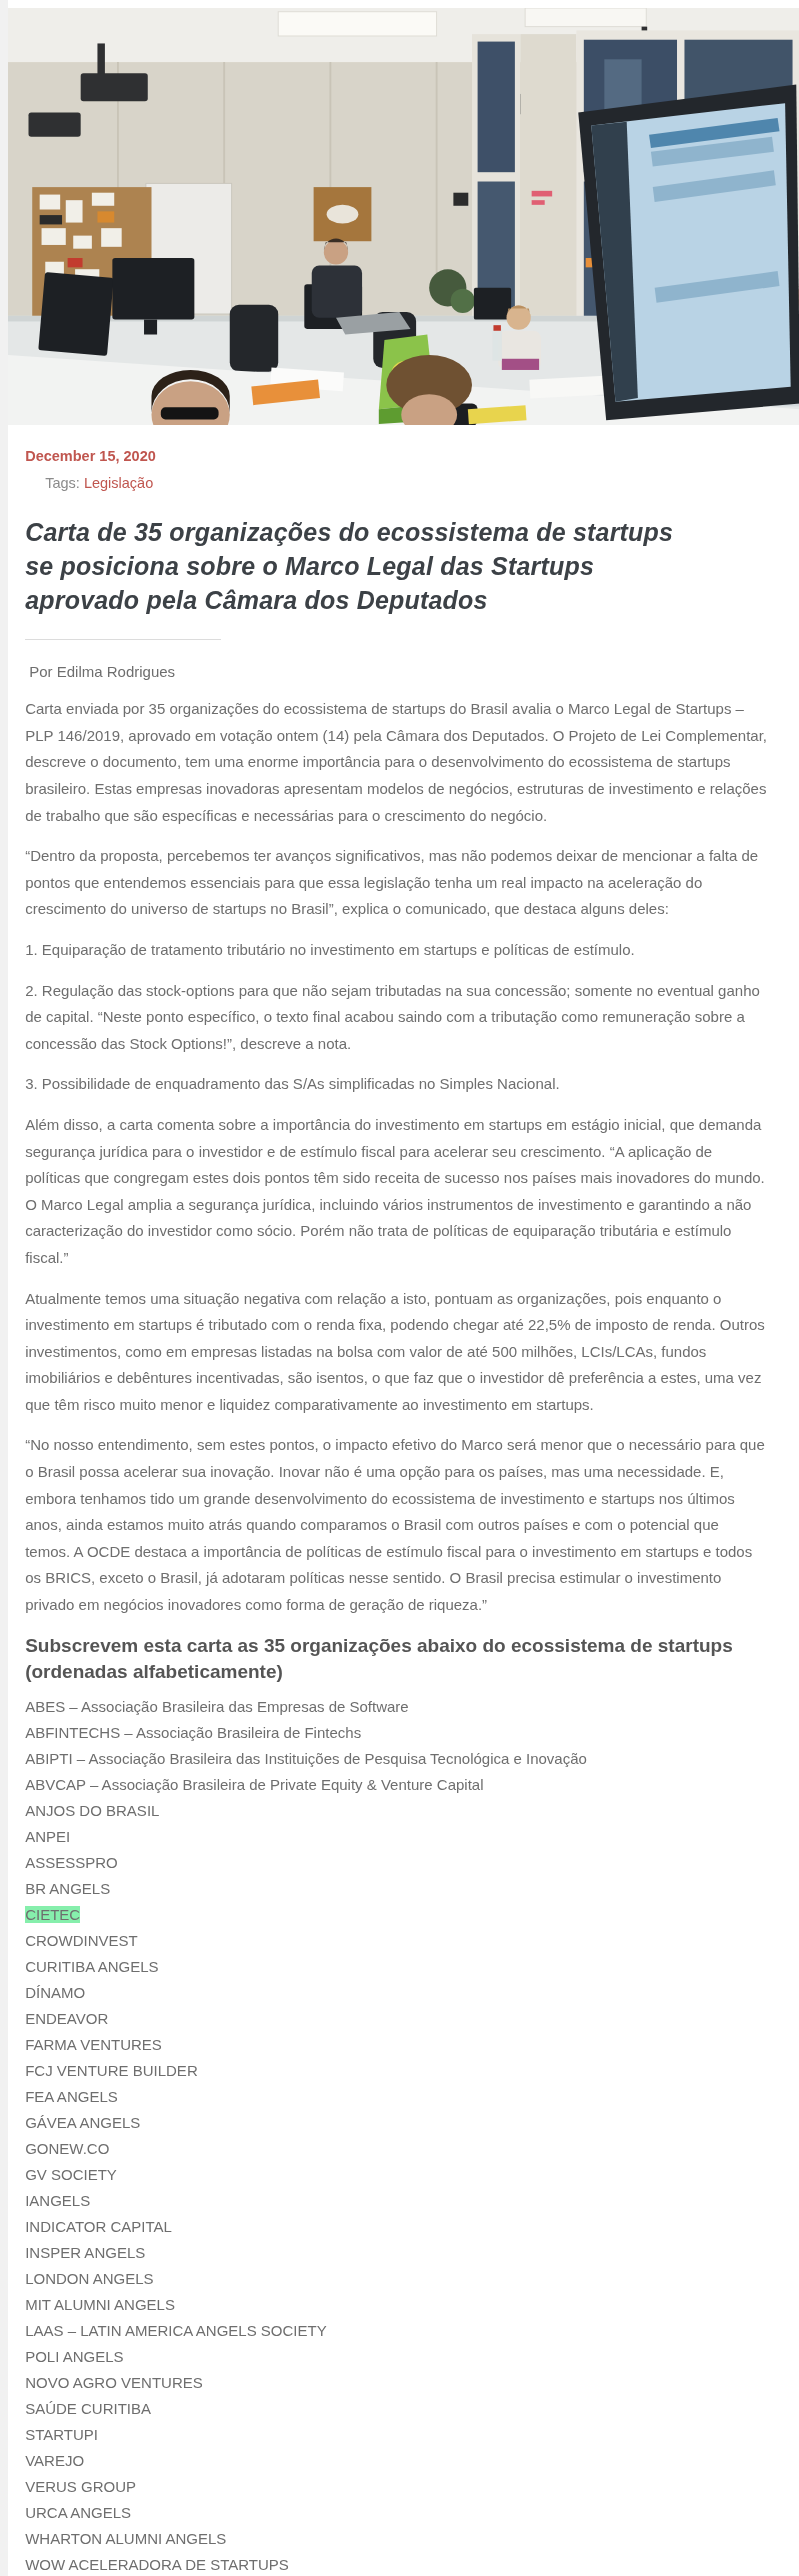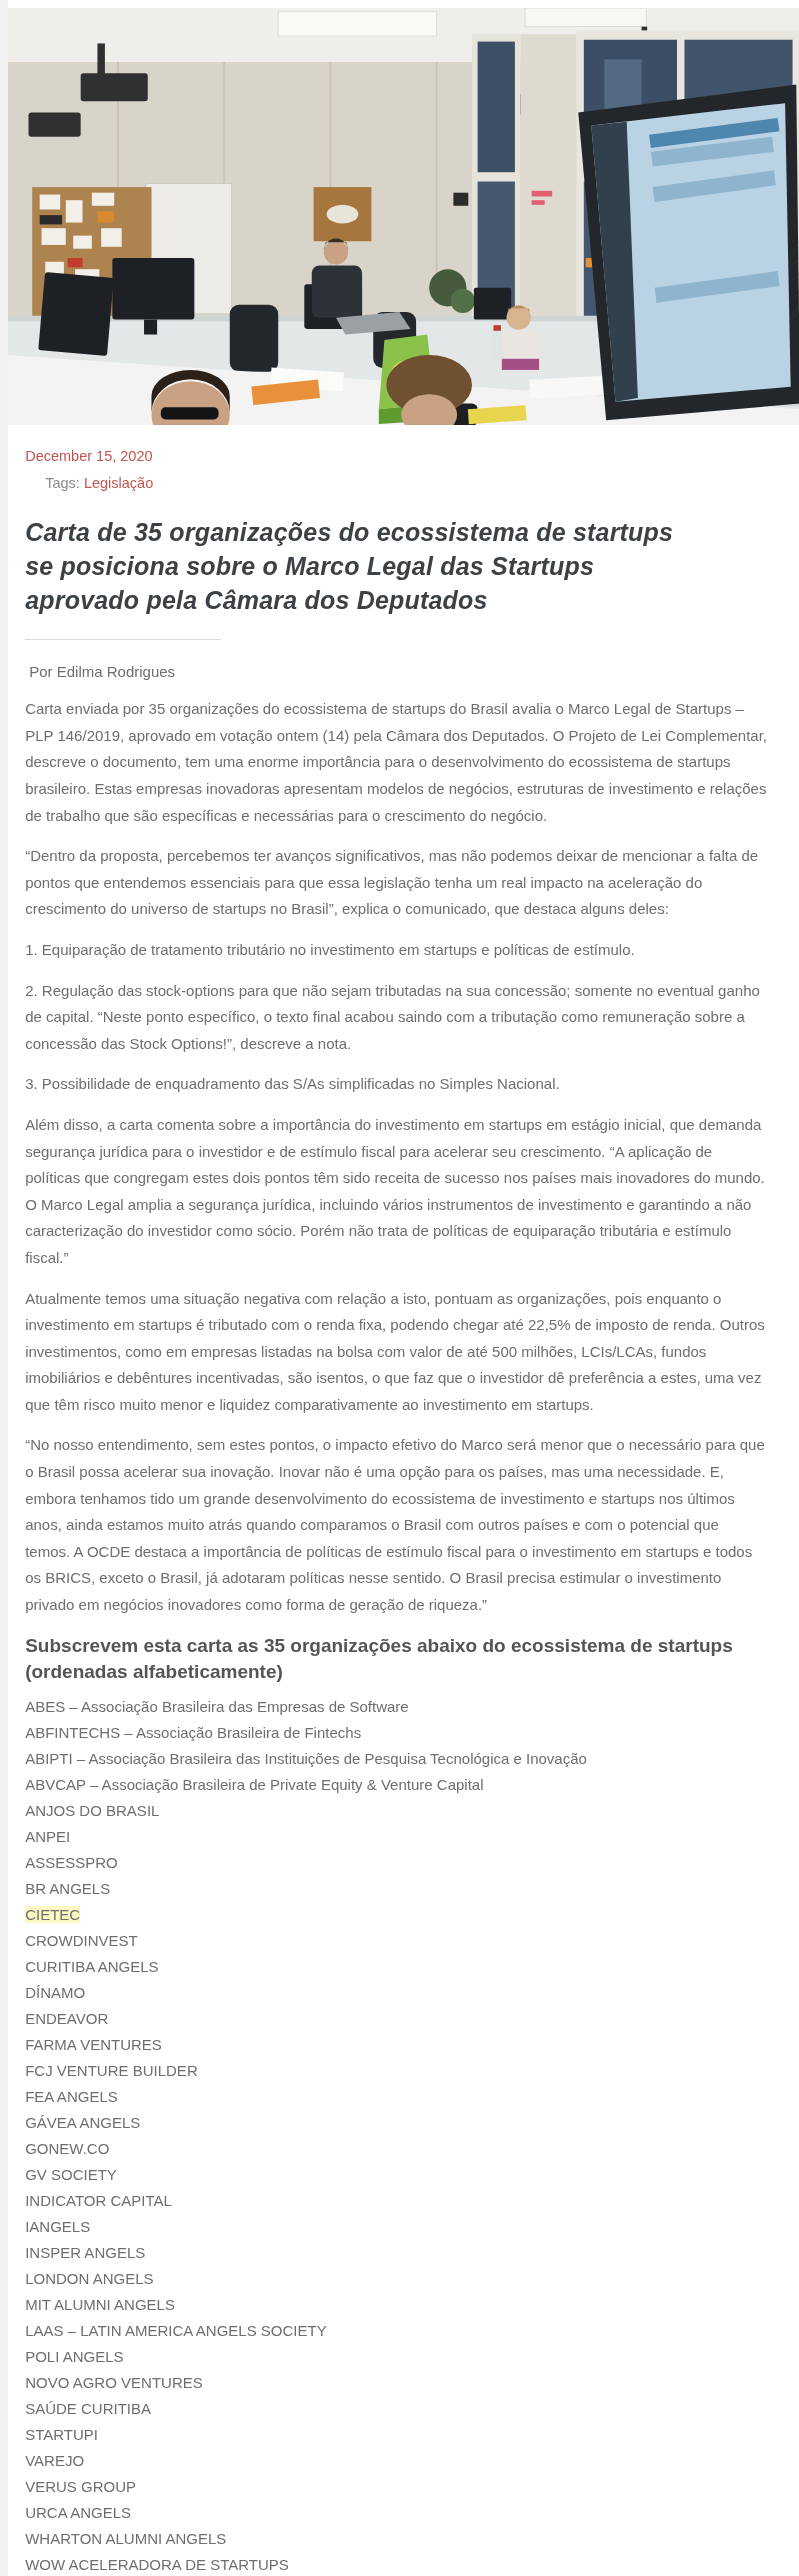--- a/index.html
+++ b/index.html
@@ -5,32 +5,32 @@
   html,body{margin:0;padding:0;}
   body{
     width:800px;height:2576px;overflow:hidden;background:#ffffff;
     font-family:"Liberation Sans",sans-serif;position:relative;
   }
   .gutter{position:absolute;left:0;top:0;width:7.5px;height:2576px;background:#f1f1f1;}
   .page{position:relative;margin-left:7.5px;width:792px;}
   .hero{margin:7.5px 0 0 0;width:792px;height:417px;display:block;}
   .hero svg{display:block;width:792px;height:417px;}
   .article-body{padding:22.4px 22.4px 0 17.7px;}
-  .date{color:#c0564f;font-size:14.5px;line-height:18.6px;}
+  .date{color:#c0564f;font-size:14.5px;line-height:18.6px;font-weight:bold;}
   .tags{color:#8b8b8b;font-size:14.5px;line-height:18.6px;margin-top:8.4px;margin-left:20px;}
   .tag-link{color:#c0564f;text-decoration:none;cursor:pointer;}
   .title{color:#3c4146;font-size:25px;line-height:34px;font-weight:bold;
          letter-spacing:0.2px;margin:22.4px 0 0 0;font-style:italic;}
   .divider{width:196px;border:none;border-top:1.9px solid #dcdcdc;margin:22.4px 0 22.4px 0;}
   .byline{color:#6e6e6e;font-size:15px;line-height:18.6px;margin:0 0 15px 4px;}
   .par{color:#6e6e6e;font-size:15px;line-height:26.6px;margin:0 10px 14px 0;max-width:752px;}
   .subhead{color:#555555;font-size:19px;line-height:26px;font-weight:bold;margin:1.9px 0 9.3px 0;}
   .org-list{margin:0;}
   .org-item{color:#6e6e6e;font-size:15px;line-height:26px;white-space:nowrap;}
-  .hl{background:#fef9c3;}
+  .hl{background:#86efac;}
 </style>
 </head>
 <body>
 
 <div class="gutter"></div>
 
 <div class="page">
 
   <figure class="hero">
     <svg viewBox="0 0 850 447" preserveAspectRatio="none">
@@ -200,22 +200,22 @@
         <div class="org-item"><span>CROWDINVEST</span></div>
         <div class="org-item"><span>CURITIBA ANGELS</span></div>
         <div class="org-item"><span>DÍNAMO</span></div>
         <div class="org-item"><span>ENDEAVOR</span></div>
         <div class="org-item"><span>FARMA VENTURES</span></div>
         <div class="org-item"><span>FCJ VENTURE BUILDER</span></div>
         <div class="org-item"><span>FEA ANGELS</span></div>
         <div class="org-item"><span>GÁVEA ANGELS</span></div>
         <div class="org-item"><span>GONEW.CO</span></div>
         <div class="org-item"><span>GV SOCIETY</span></div>
+        <div class="org-item"><span>IANGELS</span></div>
         <div class="org-item"><span>INDICATOR CAPITAL</span></div>
-        <div class="org-item"><span>IANGELS</span></div>
         <div class="org-item"><span>INSPER ANGELS</span></div>
         <div class="org-item"><span>LONDON ANGELS</span></div>
         <div class="org-item"><span>MIT ALUMNI ANGELS</span></div>
         <div class="org-item"><span>LAAS – LATIN AMERICA ANGELS SOCIETY</span></div>
         <div class="org-item"><span>POLI ANGELS</span></div>
         <div class="org-item"><span>NOVO AGRO VENTURES</span></div>
         <div class="org-item"><span>SAÚDE CURITIBA</span></div>
         <div class="org-item"><span>STARTUPI</span></div>
         <div class="org-item"><span>VAREJO</span></div>
         <div class="org-item"><span>VERUS GROUP</span></div>

